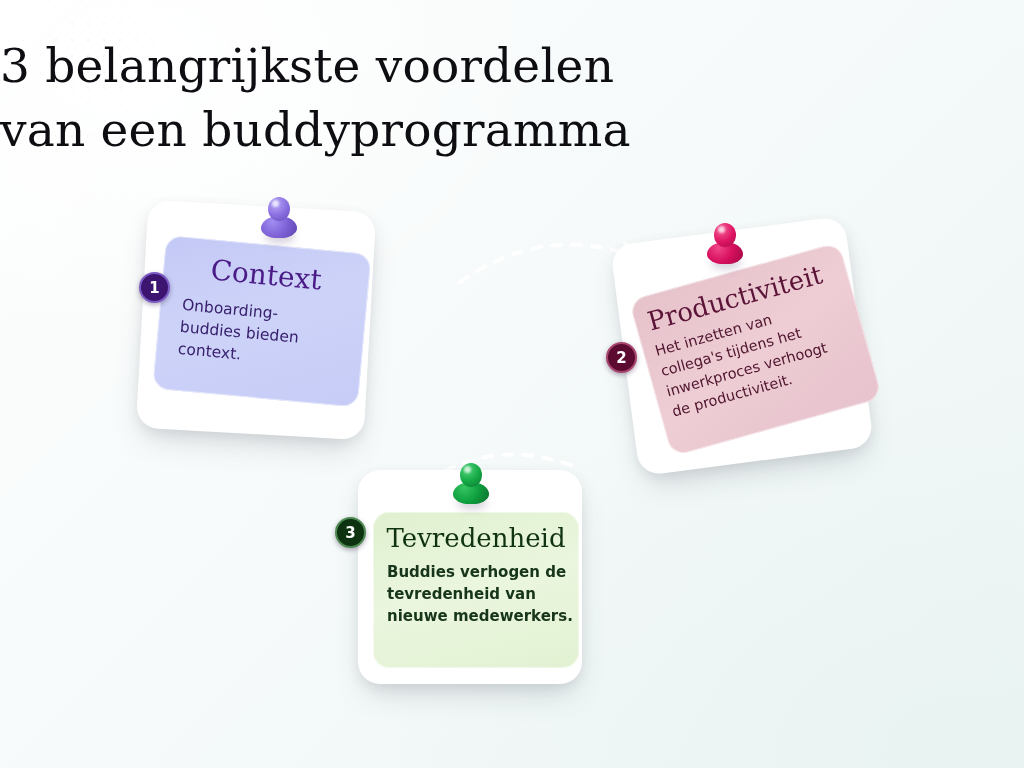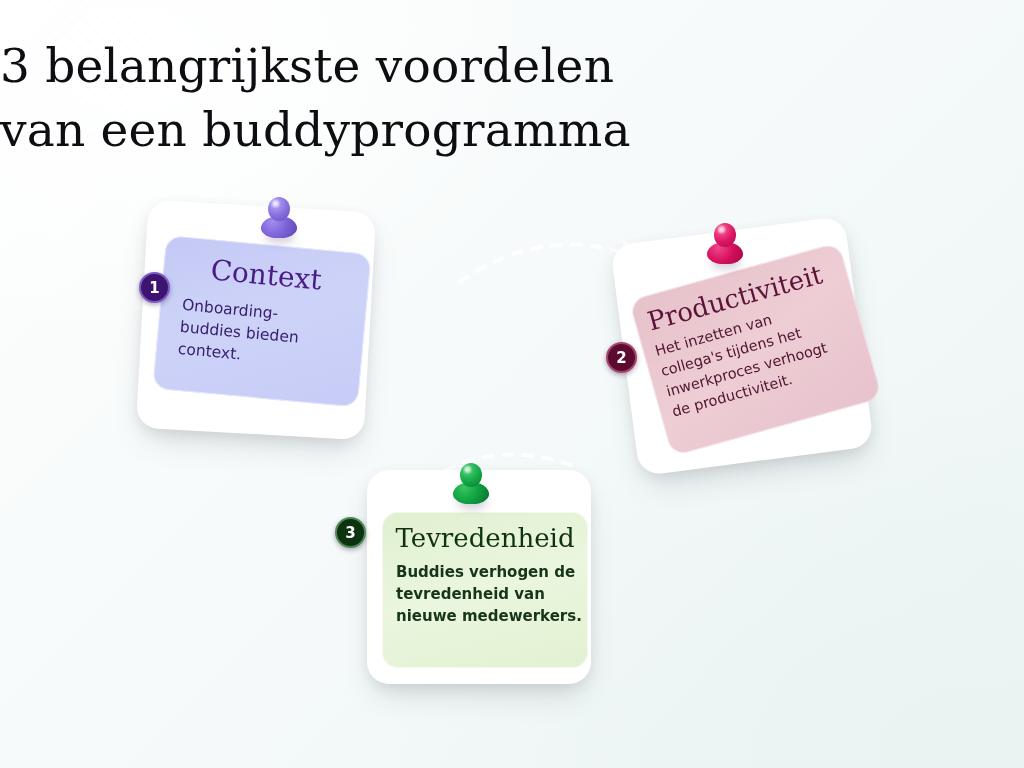--- a/index.html
+++ b/index.html
@@ -89,21 +89,21 @@
   #card-2 .card-outer { width:236px; height:232px; left:12px; transform:rotate(-7.4deg); transform-origin:50% 50%; }
   #card-2 .card-inner {
     left:22px; top:40px; width:218px; height:162px;
     transform:rotate(-8.2deg);
     background:linear-gradient(155deg,#e6c2cb 0%,#eecdd4 50%,#e7c3cd 100%);
   }
   #card-2 .card-title { font-size:26px; color:#5c1338; text-align:left; margin:11px 0 0 13px; }
   #card-2 .card-body  { font-size:14.5px; line-height:1.45; color:#50152f; margin:5px 0 0 12px; }
 
   
-  #card-3 { left:367px; top:470px; width:230px; height:225px; }
+  #card-3 { left:358px; top:470px; width:230px; height:225px; }
   #card-3 .card-outer { width:224px; height:214px; transform:rotate(0deg); }
   #card-3 .card-inner {
     left:15px; top:42px; width:206px; height:156px;
     background:linear-gradient(165deg,#e0f0cf 0%,#eaf6de 48%,#e2f1d2 100%);
   }
   #card-3 .card-title { font-size:26px; color:#10330f; text-align:center; margin:11px 0 0 0; }
   #card-3 .card-body  { font-size:15px; line-height:1.46; color:#17351a; margin:9px 0 0 14px;font-weight:bold; }
 
   
   .pin { position:absolute; width:46px; height:50px; }

